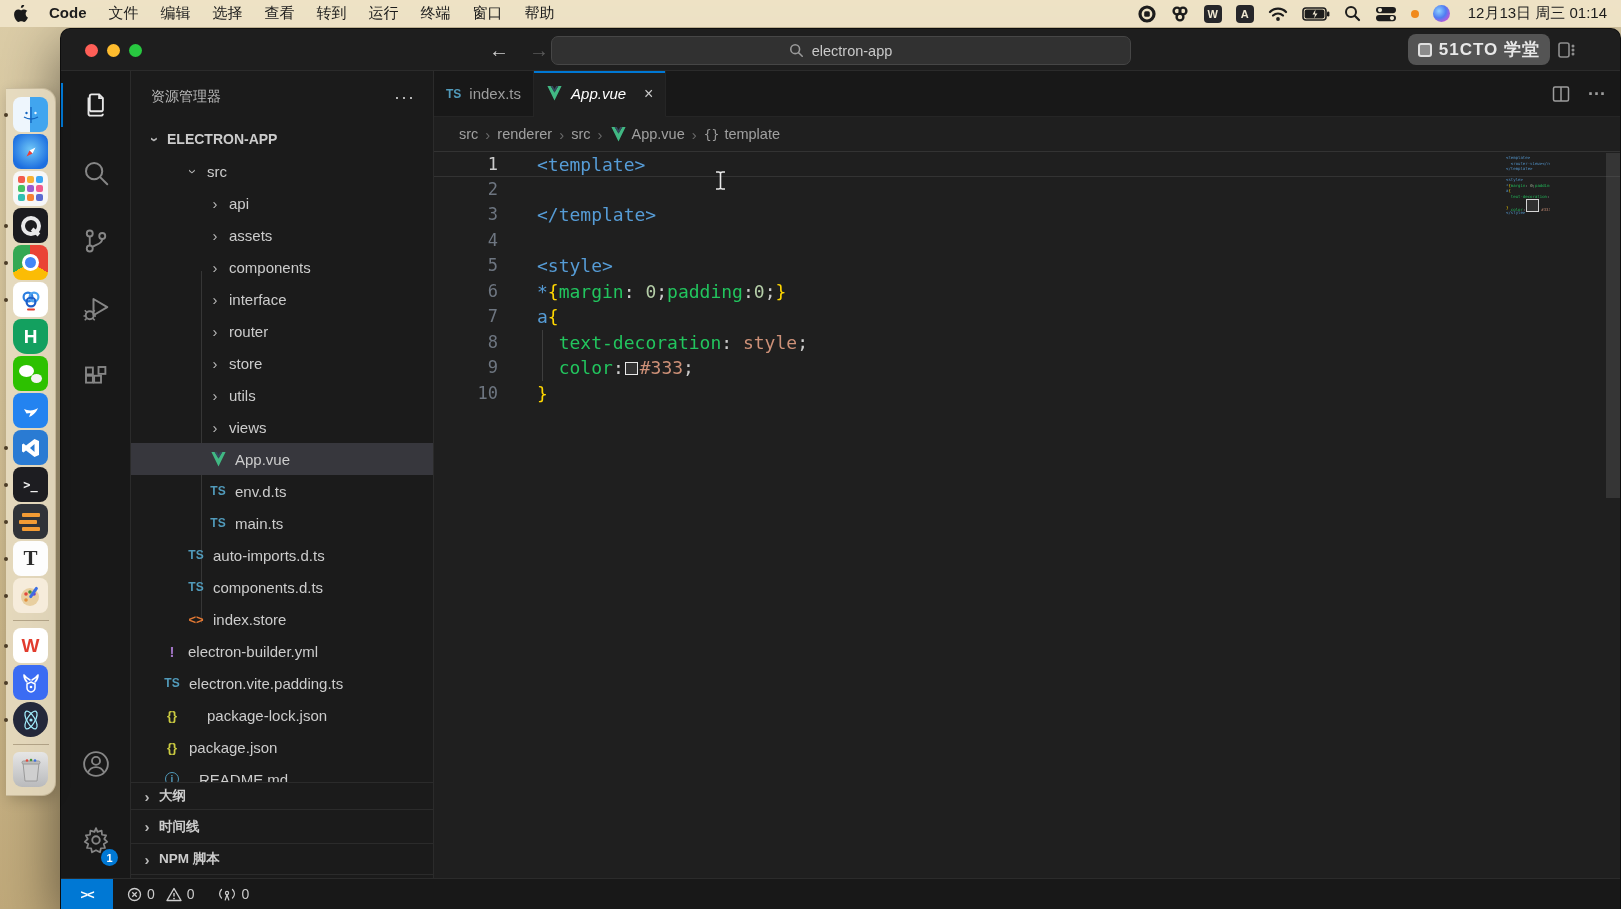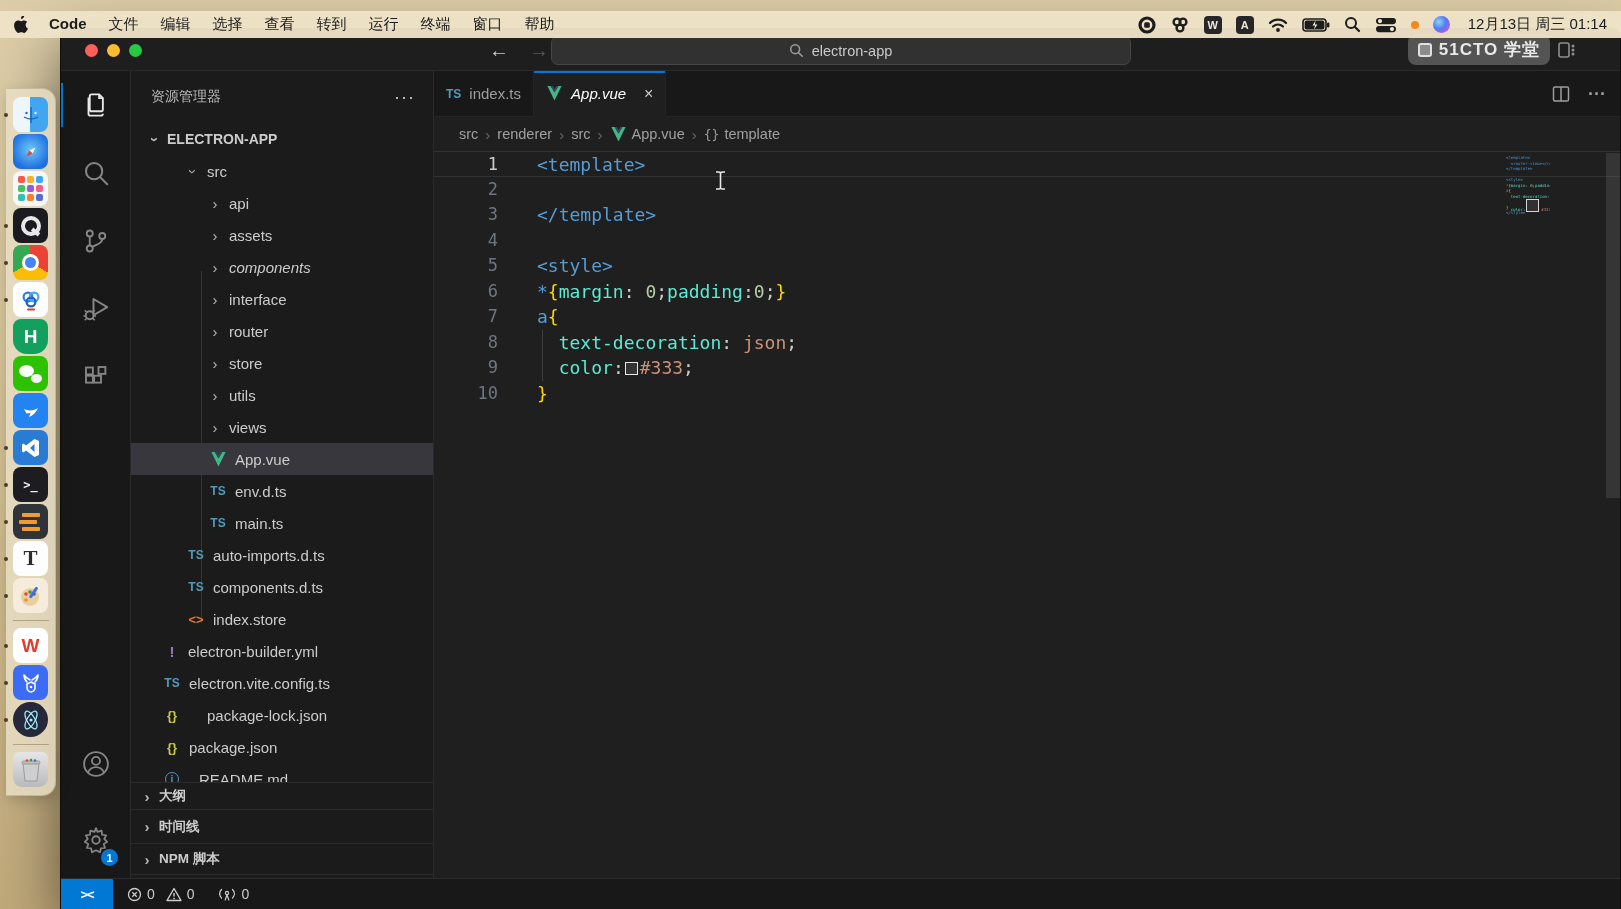--- a/index.html
+++ b/index.html
@@ -2,21 +2,21 @@
 <html><head>
 <meta charset="utf-8">
 <style>
   * { margin:0; padding:0; box-sizing:border-box; }
   html,body { width:1621px; height:909px; background:#000; overflow:hidden; }
   body { font-family:"Liberation Sans",sans-serif; -webkit-font-smoothing:antialiased; }
   .screen { position:relative; width:1621px; height:909px; overflow:hidden;
     background:linear-gradient(180deg,#dccda8 0%,#d5c49b 35%,#cab689 70%,#c0a97a 100%); }
 
   
-  .menubar { position:absolute; top:11px; left:0; right:0; height:27px;
+  .menubar { position:absolute; top:0; left:0; right:0; height:27px;
     background:rgba(238,227,199,0.96); display:flex; align-items:center;
     justify-content:space-between; padding:0 14px; color:#1c1c1c; font-size:15px; z-index:50; }
   .menubar-left { display:flex; align-items:center; gap:0; }
   .menubar-left .apple { margin-right:10px; display:flex; align-items:center; }
   .menu-item { padding:0 11px; white-space:nowrap; }
   .menu-item.bold { font-weight:700; }
   .menubar-right { display:flex; align-items:center; gap:14px; }
   .mb-ic { display:flex; align-items:center; justify-content:center; height:18px; }
   .mb-sq { width:18px; height:18px; background:#26262a; color:#efe7d2; border-radius:4px;
     font-size:11px; font-weight:700; display:flex; align-items:center; justify-content:center; }
@@ -147,21 +147,21 @@
   .bc-item { display:flex; align-items:center; gap:5px; }
   .bc-braces { color:#9a9a9a; font-family:"DejaVu Sans Mono",monospace; font-size:13px; }
 
   .code-area { flex:1; position:relative; font-family:"DejaVu Sans Mono",monospace; font-size:18px; overflow:hidden; }
   .code-line { display:flex; height:25.5px; line-height:25.5px; white-space:pre; position:relative; }
   .gutter { width:64px; text-align:right; color:#6e7681; flex:none; font-size:17px; }
   .code-text { padding-left:39px; position:relative; }
   .code-line.current { border-top:1px solid rgba(255,255,255,0.09); border-bottom:1px solid rgba(255,255,255,0.09); }
   .code-line.current .gutter { color:#cccccc; }
   .guide-bar { position:absolute; left:44px; top:0; bottom:0; width:1px; background:rgba(255,255,255,0.14); }
-  .tk-tag { color:#569cd6; } .tk-brace { color:#ffd700; } .tk-prop { color:#5eead4; }
+  .tk-tag { color:#569cd6; } .tk-brace { color:#ffd700; } .tk-prop { color:#22c55e; }
   .tk-num { color:#b5cea8; } .tk-val { color:#ce9178; } .tk-plain { color:#cccccc; }
   .tk-swatch { display:inline-block; width:13px; height:13px; border:1.5px solid #e8e8e8;
     background:#333; vertical-align:-1px; margin:0 2px 0 1px; }
 
   .minimap { position:absolute; left:1072px; top:4px; width:44px; overflow:hidden; opacity:0.9; }
   .minimap .code-line { height:5.5px; line-height:5.5px; font-size:4px; }
   .minimap .code-text { padding-left:0; }
   .scrollbar { position:absolute; right:0; top:2px; width:14px; height:345px; background:rgba(110,110,110,0.28); }
 
   .ibeam { position:absolute; left:281px; top:20px; width:11px; height:19px; z-index:5; }
@@ -508,21 +508,21 @@
               <span style="margin-left: 0px;">api</span>
             </div>
             <div class="tree-row" style="padding-left: 76px;">
               <span class="chev">›</span>
               <span style="width: 6px;"></span>
               <span style="margin-left: 0px;">assets</span>
             </div>
             <div class="tree-row" style="padding-left: 76px;">
               <span class="chev">›</span>
               <span style="width: 6px;"></span>
-              <span style="margin-left: 0px; font-style: italic;">components</span>
+              <span style="margin-left: 0px;">components</span>
             </div>
             <div class="tree-row" style="padding-left: 76px;">
               <span class="chev">›</span>
               <span style="width: 6px;"></span>
               <span style="margin-left: 0px;">interface</span>
             </div>
             <div class="tree-row" style="padding-left: 76px;">
               <span class="chev">›</span>
               <span style="width: 6px;"></span>
               <span style="margin-left: 0px;">router</span>
@@ -570,21 +570,21 @@
             <div class="tree-row" style="padding-left: 54px;">
               <span class="fi fi-html">&lt;&gt;</span>
               <span style="margin-left: 6px;">index.store</span>
             </div>
             <div class="tree-row" style="padding-left: 30px;">
               <span class="fi fi-warn">!</span>
               <span style="margin-left: 5px;">electron-builder.yml</span>
             </div>
             <div class="tree-row" style="padding-left: 30px;">
               <span class="fi fi-ts">TS</span>
-              <span style="margin-left: 6px;">electron.vite.config.ts</span>
+              <span style="margin-left: 6px;">electron.vite.padding.ts</span>
             </div>
             <div class="tree-row" style="padding-left: 30px;">
               <span class="fi fi-json">{}</span>
               <span style="margin-left: 24px;">package-lock.json</span>
             </div>
             <div class="tree-row" style="padding-left: 30px;">
               <span class="fi fi-json">{}</span>
               <span style="margin-left: 6px;">package.json</span>
             </div>
             <div class="tree-row" style="padding-left: 30px;">
@@ -666,21 +666,21 @@
           </div>
         <div class="code-area">
           <div id="code-lines">
               <div class="code-line current"><span class="gutter">1</span><span class="code-text"><span class="tk-tag">&lt;template&gt;</span></span></div>
               <div class="code-line"><span class="gutter">2</span></div>
               <div class="code-line"><span class="gutter">3</span><span class="code-text"><span class="tk-tag">&lt;/template&gt;</span></span></div>
               <div class="code-line"><span class="gutter">4</span><span class="code-text"></span></div>
               <div class="code-line"><span class="gutter">5</span><span class="code-text"><span class="tk-tag">&lt;style&gt;</span></span></div>
               <div class="code-line"><span class="gutter">6</span><span class="code-text"><span class="tk-tag">*</span><span class="tk-brace">{</span><span class="tk-prop">margin</span><span class="tk-plain">: </span><span class="tk-num">0</span><span class="tk-plain">;</span><span class="tk-prop">padding</span><span class="tk-plain">:</span><span class="tk-num">0</span><span class="tk-plain">;</span><span class="tk-brace">}</span></span></div>
               <div class="code-line"><span class="gutter">7</span><span class="code-text"><span class="tk-tag">a</span><span class="tk-brace">{</span></span></div>
-              <div class="code-line"><span class="gutter">8</span><span class="code-text"><span class="guide-bar"></span><span class="tk-plain">  </span><span class="tk-prop">text-decoration</span><span class="tk-plain">: </span><span class="tk-val">json</span><span class="tk-plain">;</span></span></div>
+              <div class="code-line"><span class="gutter">8</span><span class="code-text"><span class="guide-bar"></span><span class="tk-plain">  </span><span class="tk-prop">text-decoration</span><span class="tk-plain">: </span><span class="tk-val">style</span><span class="tk-plain">;</span></span></div>
               <div class="code-line"><span class="gutter">9</span><span class="code-text"><span class="guide-bar"></span><span class="tk-plain">  </span><span class="tk-prop">color</span><span class="tk-plain">:</span><span class="tk-swatch"></span><span class="tk-val">#333</span><span class="tk-plain">;</span></span></div>
               <div class="code-line"><span class="gutter">10</span><span class="code-text"><span class="tk-brace">}</span></span></div>
             </div>
           <div class="minimap" id="minimap">
               <div class="code-line"><span class="code-text"><span class="tk-tag">&lt;template&gt;</span></span></div>
               <div class="code-line"><span class="code-text"><span class="tk-plain">  </span><span class="tk-tag">&lt;router-view&gt;</span><span class="tk-tag">&lt;/router-view&gt;</span></span></div>
               <div class="code-line"><span class="code-text"><span class="tk-tag">&lt;/template&gt;</span></span></div>
               <div class="code-line"><span class="code-text"></span></div>
               <div class="code-line"><span class="code-text"><span class="tk-tag">&lt;style&gt;</span></span></div>
               <div class="code-line"><span class="code-text"><span class="tk-tag">*</span><span class="tk-brace">{</span><span class="tk-prop">margin</span><span class="tk-plain">: </span><span class="tk-num">0</span><span class="tk-plain">;</span><span class="tk-prop">padding</span></span></div>

